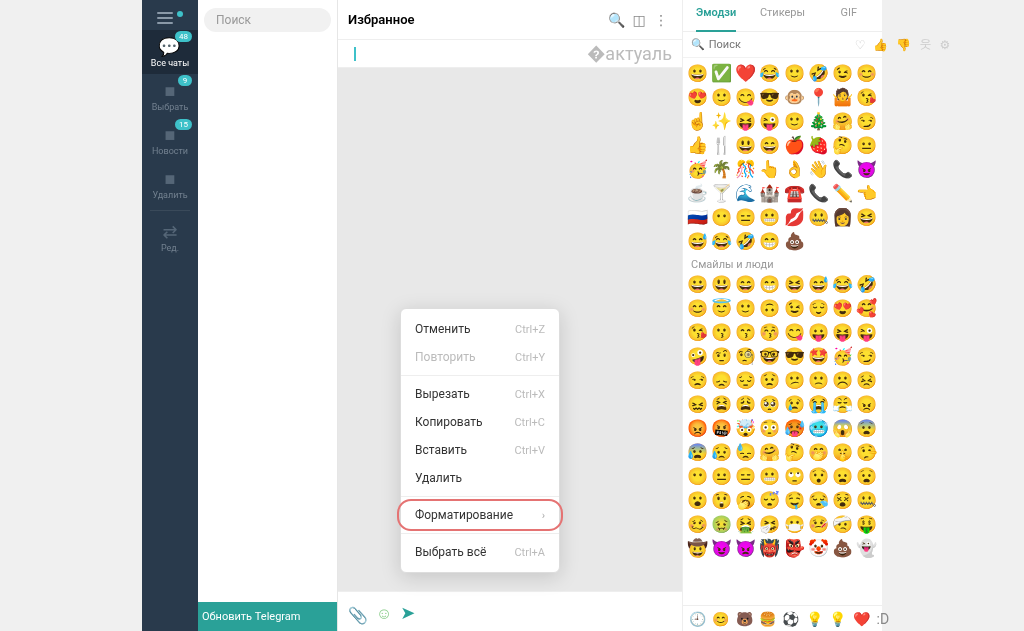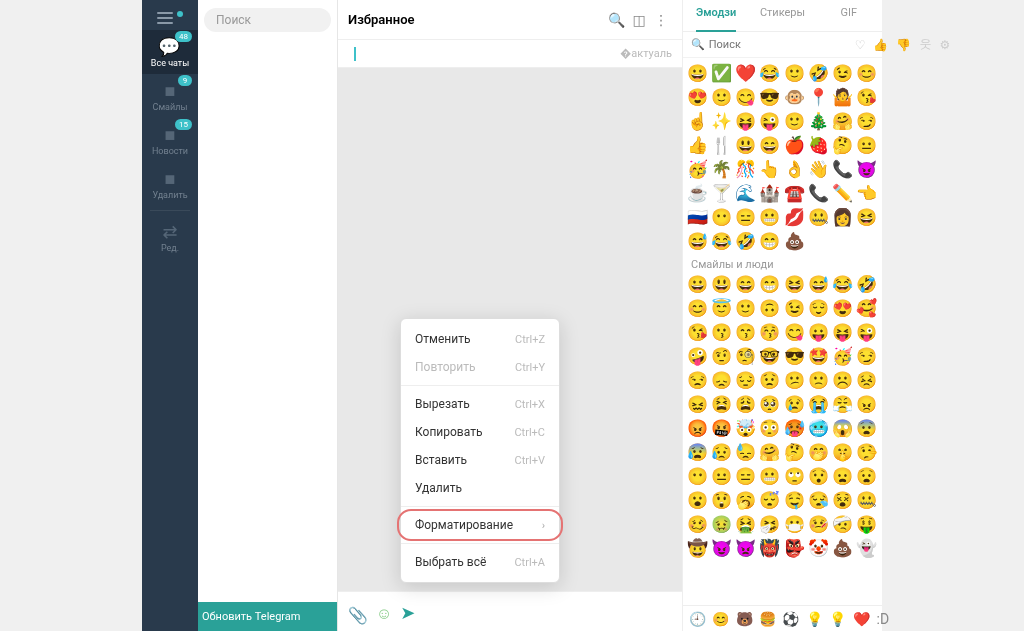--- a/index.html
+++ b/index.html
@@ -24,32 +24,32 @@
 .col-list{width:140px;background:#fff;display:flex;flex-direction:column;border-right:1px solid #e6e6e6}
 .search{margin:8px 6px;background:#f1f1f1;border-radius:14px;padding:5px 12px;font-size:12px;color:#999}
 .list-fill{flex:1}
 .update-bar{background:#2aa198;color:#fff;text-align:left;font-size:11px;padding:8px 4px;cursor:pointer}
 
 
 .col-chat{flex:1;display:flex;flex-direction:column;min-width:0}
 .chat-head{height:40px;display:flex;align-items:center;padding:0 10px;border-bottom:1px solid #eee}
 .chat-title{font-weight:600;font-size:13px;flex:1}
 .head-ico{width:22px;text-align:center;color:#888;font-size:14px;cursor:pointer}
-.pin-row{height:28px;border-bottom:1px solid #eee;display:flex;align-items:center;justify-content:flex-end;padding:0 10px;color:#bbb;font-size:11px}
+.pin-row{height:28px;border-bottom:1px solid #eee;display:flex;align-items:center;justify-content:flex-end;padding:0 10px;color:#bbb;font-size:18px}
 .pin-row .pinmark{border-left:2px solid #3ec1c9;height:14px;margin-right:auto;margin-left:6px}
 .chat-body{flex:1;background:#e8e8e8;position:relative}
 .chat-input{display:flex;align-items:flex-start;padding:6px 10px;gap:8px;border-top:1px solid #eee}
 .attach{color:#999;font-size:16px;padding-top:8px;cursor:pointer}
 .msg-area{flex:1;font-size:12px;line-height:1.5}
 .spoiler-tag{background:#cdeee9;color:#555;padding:1px 4px;border-radius:3px;font-size:11px;display:inline-block}
 .smile-btn{color:#8c8;font-size:16px;padding-top:6px;cursor:pointer}
 .send-btn{color:#2aa198;font-size:18px;padding-top:4px;cursor:pointer}
 
 
-.ctx{position:absolute;left:62px;bottom:8px;width:160px;background:#fff;border:1px solid #ddd;border-radius:6px;box-shadow:0 4px 20px rgba(0,0,0,.15);padding:6px 0;font-size:12px}
+.ctx{position:absolute;left:62px;bottom:18px;width:160px;background:#fff;border:1px solid #ddd;border-radius:6px;box-shadow:0 4px 20px rgba(0,0,0,.15);padding:6px 0;font-size:12px}
 .ctx-item{display:flex;justify-content:space-between;align-items:center;padding:7px 14px;cursor:pointer;color:#333}
 .ctx-item.disabled{color:#bbb;cursor:default}
 .ctx-sc{color:#bbb;font-size:11px}
 .ctx-sep{height:1px;background:#eee;margin:4px 0}
 .ctx-item.hl{position:relative}
 .hl-ring{position:absolute;inset:-2px -4px;border:2px solid #e57373;border-radius:14px;pointer-events:none}
 .chev{color:#aaa;font-size:11px}
 
 
 .col-emoji{width:200px;border-left:1px solid #eee;display:flex;flex-direction:column;font-size:11px}
@@ -82,21 +82,21 @@
       <div class="dot-teal"></div>
     </div>
     <div class="rail-item active">
       <span class="rail-ico">💬</span>
       <span class="badge">48</span>
       <span>Все чаты</span>
     </div>
     <div class="rail-item">
       <span class="rail-ico">■</span>
       <span class="badge">9</span>
-      <span>Смайлы</span>
+      <span>Выбрать</span>
     </div>
     <div class="rail-item">
       <span class="rail-ico">■</span>
       <span class="badge">15</span>
       <span>Новости</span>
     </div>
     <div class="rail-item">
       <span class="rail-ico">■</span>
       <span>Удалить</span>
     </div>

